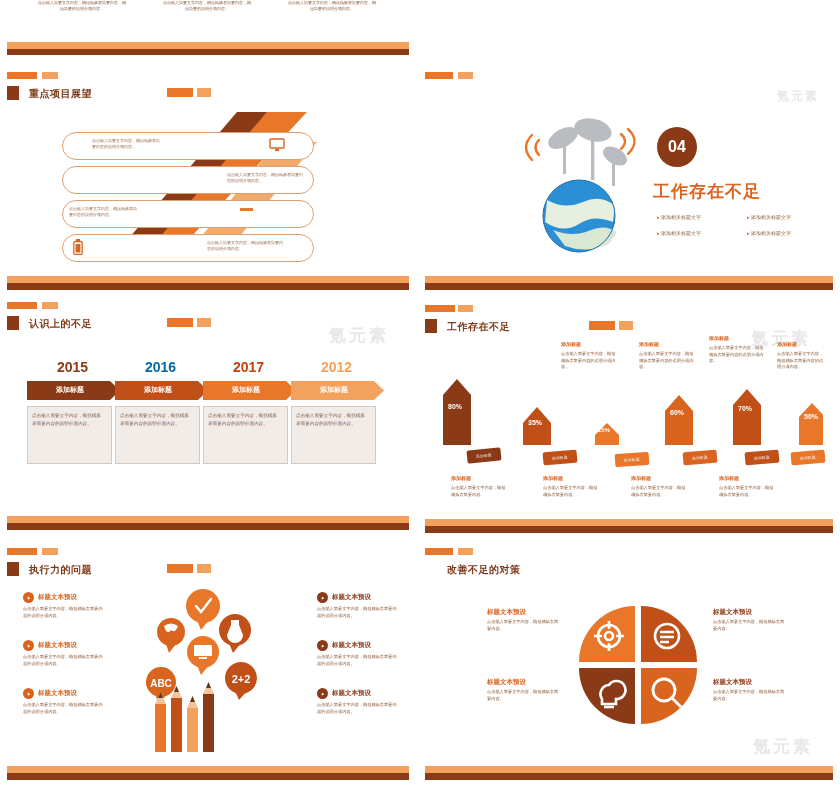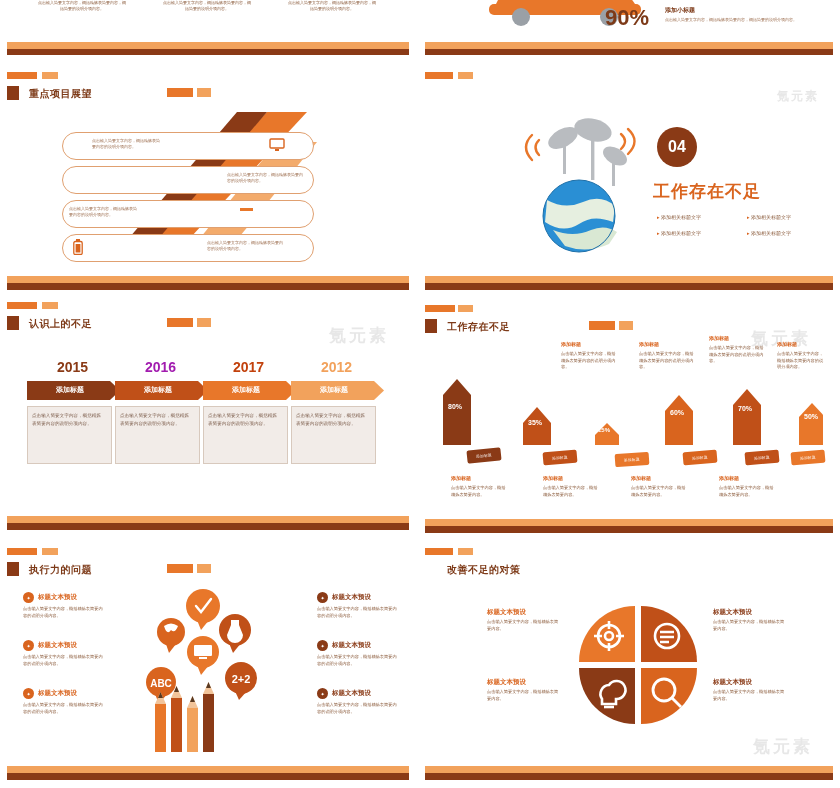--- a/index.html
+++ b/index.html
@@ -48,34 +48,20 @@
 <div class="deck">
 
   <div class="slide sl-w" style="left:7px;top:0;width:402px;height:55px;">
     <div style="position:absolute;left:30px;top:0;width:90px;text-align:center;" class="cap-tiny">点击输入简要文字内容，概括精炼表简要内容，概括简要的说明分项内容。</div>
     <div style="position:absolute;left:155px;top:0;width:90px;text-align:center;" class="cap-tiny">点击输入简要文字内容，概括精炼表简要内容，概括简要的说明分项内容。</div>
     <div style="position:absolute;left:280px;top:0;width:90px;text-align:center;" class="cap-tiny">点击输入简要文字内容，概括精炼表简要内容，概括简要的说明分项内容。</div>
     <div class="botbar" style="width:402px;bottom:6px;background:#f2a25c;"></div>
     <div class="botbar dark" style="width:402px;bottom:0;height:6px;"></div>
   </div>
 
-  <div class="slide sl-w" style="left:425px;top:0;width:408px;height:55px;">
-
-    <svg style="position:absolute;left:60px;top:-28px;" width="170" height="60" viewBox="0 0 170 60">
-      <path d="M10 34 L22 10 Q25 4 34 4 L120 4 Q130 4 136 12 L150 32 Z" fill="#e8772a"></path>
-      <rect x="4" y="32" width="152" height="11" rx="5" fill="#e8772a"></rect>
-      <circle cx="36" cy="45" r="9" fill="#9aa0a6"></circle>
-      <circle cx="124" cy="45" r="9" fill="#9aa0a6"></circle>
-    </svg>
-    <div class="pctbig" style="left:180px;top:5px;">90%</div>
-    <div class="sub-h" style="left:240px;top:6px;">添加小标题</div>
-    <div class="tiny" style="position:absolute;left:240px;top:17px;width:155px;">点击输入简要文字内容，概括精炼表简要内容，概括简要的说明分项内容。</div>
-    <div class="botbar" style="width:408px;bottom:6px;background:#f2a25c;"></div>
-    <div class="botbar dark" style="width:408px;bottom:0;height:6px;"></div>
-  </div>
 
   <div class="slide" style="left:7px;top:72px;width:402px;height:218px;">
     <div class="topbar" style="width:30px;"></div>
     <div class="topbar" style="left:35px;width:16px;background:#f2a25c;"></div>
     <div class="hdr-sq" style="left:0;top:14px;height:14px;width:12px;"></div>
     <div class="s-title" style="left:22px;top:15px;">重点项目展望</div>
     <div class="hdr-line2" style="left:160px;top:16px;width:26px;"></div>
     <div class="hdr-line" style="left:190px;top:16px;width:14px;"></div>
 
     <svg style="position:absolute;left:110px;top:40px;" width="200" height="140" viewBox="0 0 200 140">
@@ -166,21 +152,21 @@
     <div class="wm" style="right:20px;top:22px;">氪元素</div>
 
     <div class="yr" style="left:50px;top:57px;color:#8a3a16;">2015</div>
     <svg style="position:absolute;left:20px;top:79px;" width="93" height="19">
         <polygon points="0,0 83,0 93,9.5 83,19 0,19" fill="#8a3a16"></polygon>
       </svg>
     <div class="chev" style="left:20px;top:79px;width:86px;">添加标题</div>
     <div class="ybox" style="left:20px;top:104px;width:83px;height:56px;"></div>
     <p style="position:absolute;left:20px;top:104px;width:83px;margin:0;padding:6px 5px;box-sizing:border-box;font-size:4.6px;color:#7a5a48;line-height:1.75;">点击输入简要文字内容，概括精炼表简要内容的说明分项内容。</p>
 
-    <div class="yr" style="left:138px;top:57px;color:#a21caf;">2016</div>
+    <div class="yr" style="left:138px;top:57px;color:#0369a1;">2016</div>
     <svg style="position:absolute;left:108px;top:79px;" width="93" height="19">
         <polygon points="0,0 83,0 93,9.5 83,19 0,19" fill="#c05018"></polygon>
       </svg>
     <div class="chev" style="left:108px;top:79px;width:86px;">添加标题</div>
     <div class="ybox" style="left:108px;top:104px;width:83px;height:56px;"></div>
     <p style="position:absolute;left:108px;top:104px;width:83px;margin:0;padding:6px 5px;box-sizing:border-box;font-size:4.6px;color:#7a5a48;line-height:1.75;">点击输入简要文字内容，概括精炼表简要内容的说明分项内容。</p>
 
     <div class="yr" style="left:226px;top:57px;color:#c2410c;">2017</div>
     <svg style="position:absolute;left:196px;top:79px;" width="93" height="19">
         <polygon points="0,0 83,0 93,9.5 83,19 0,19" fill="#e8772a"></polygon>

